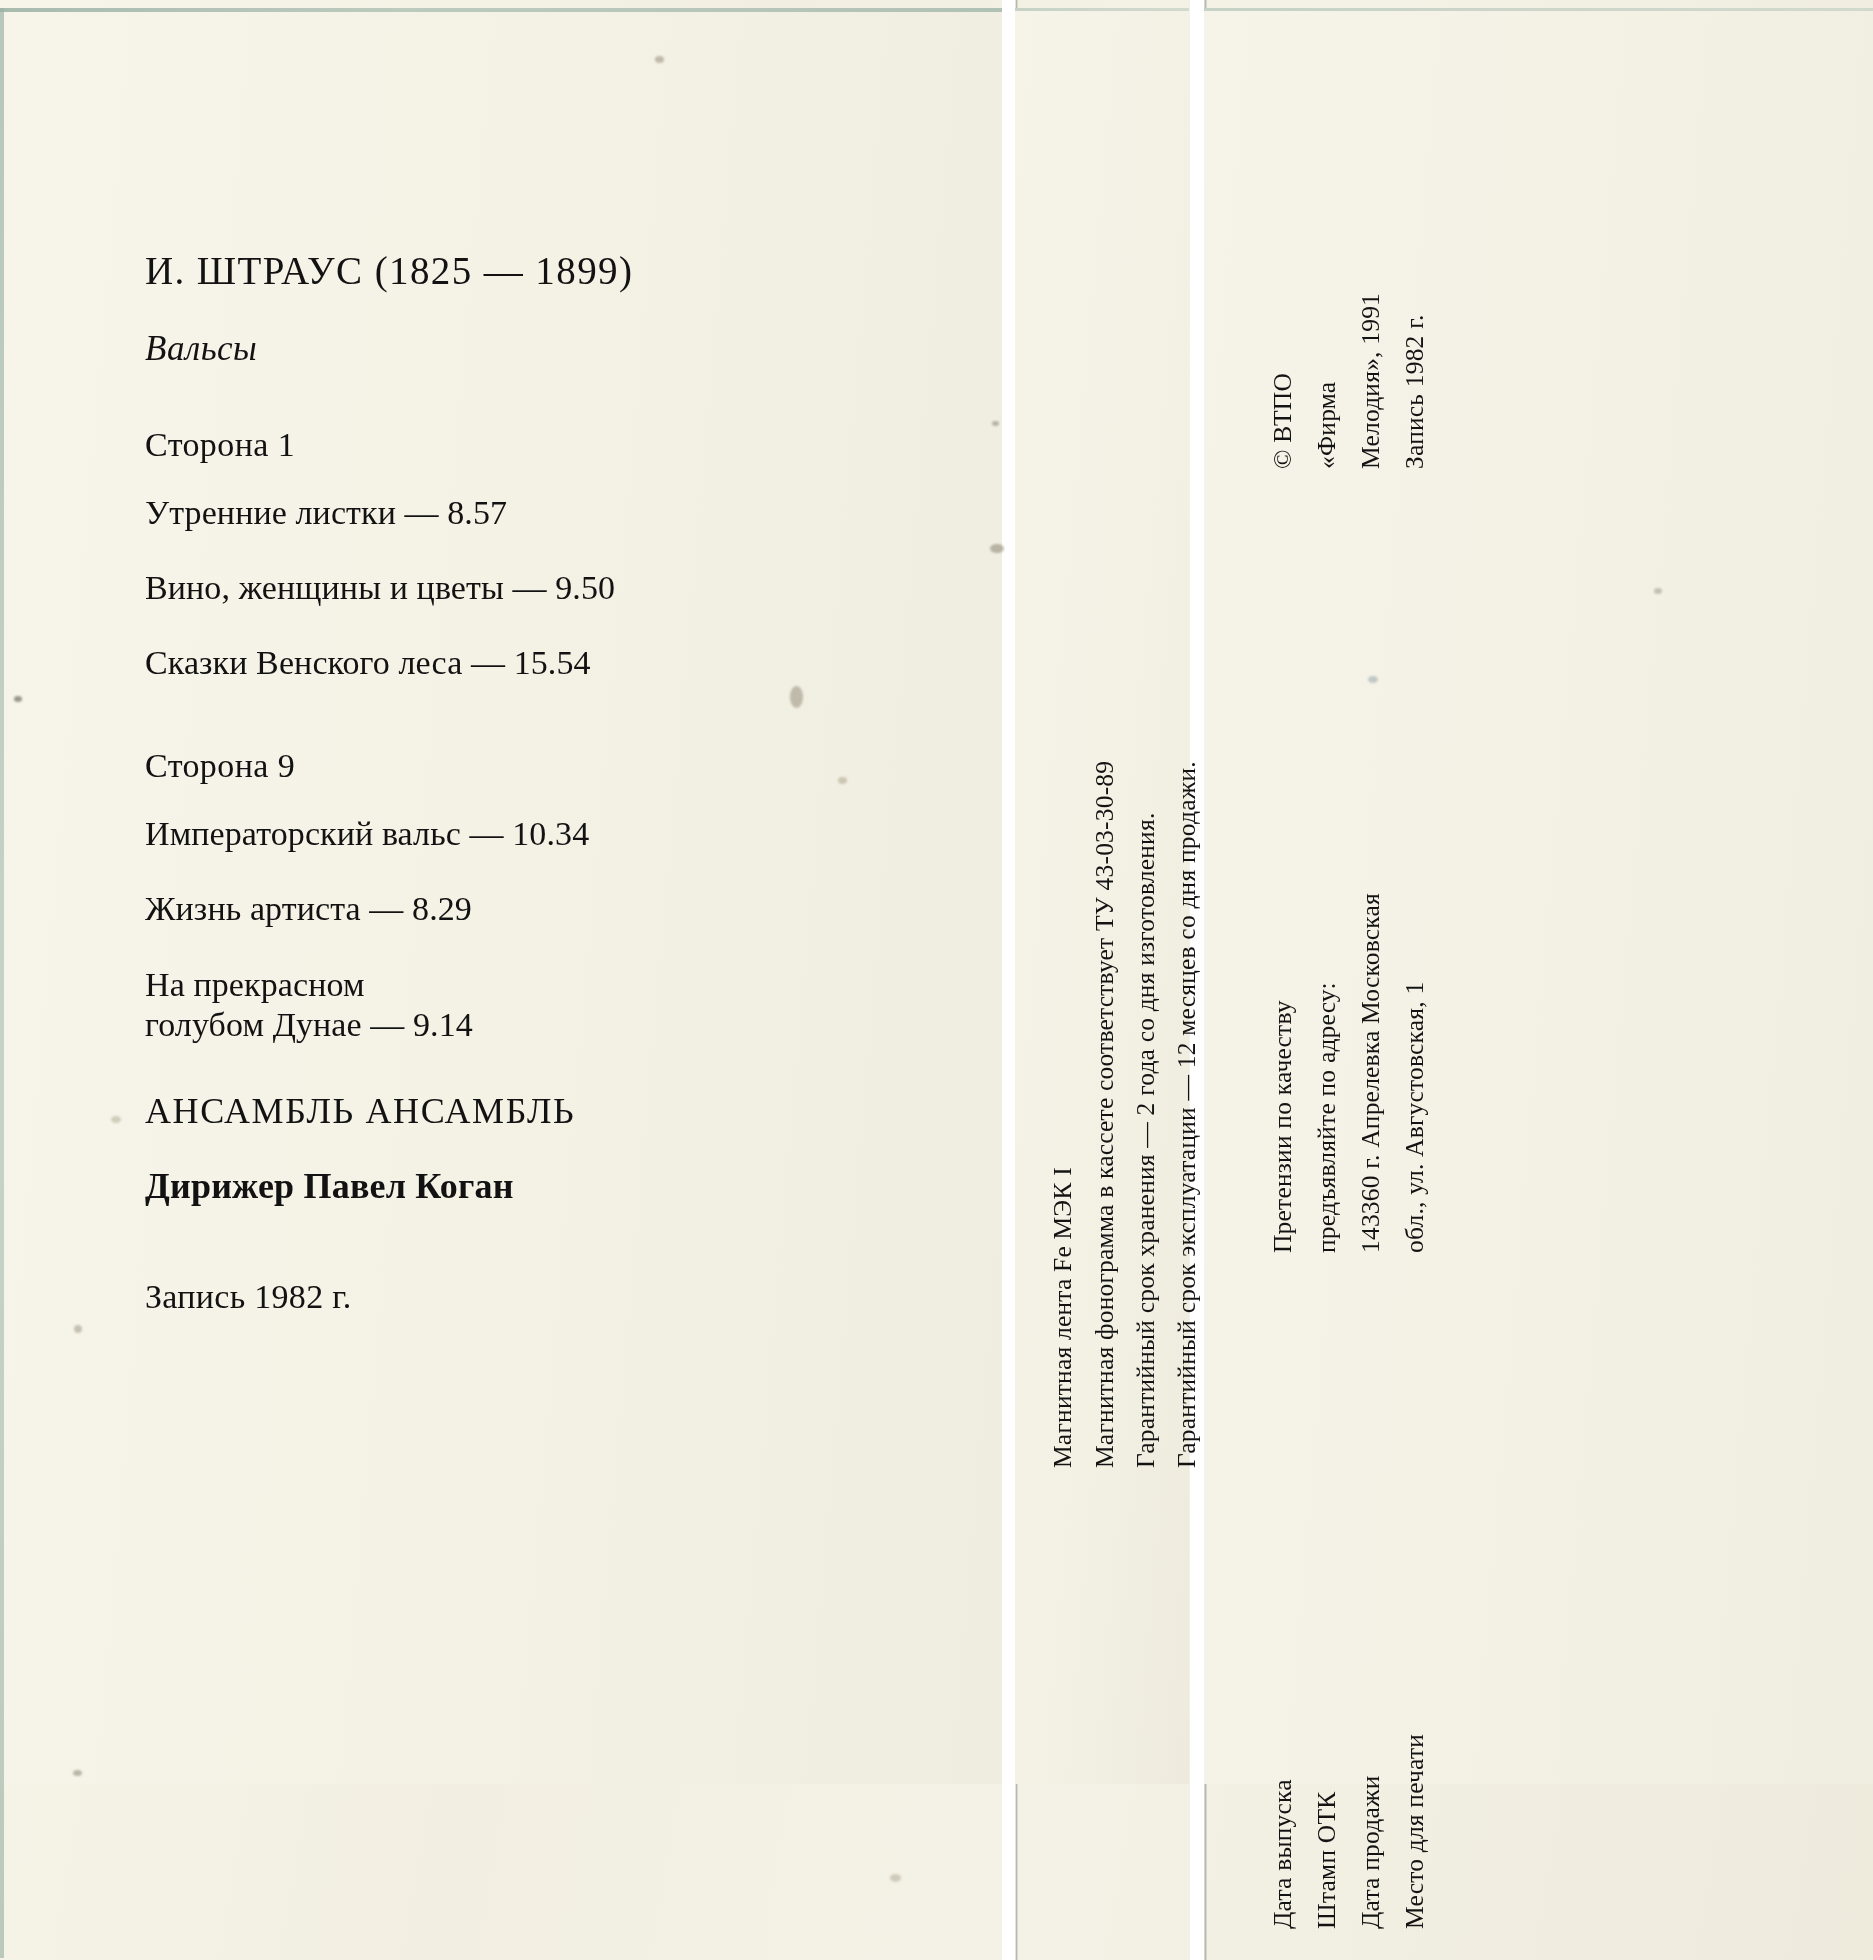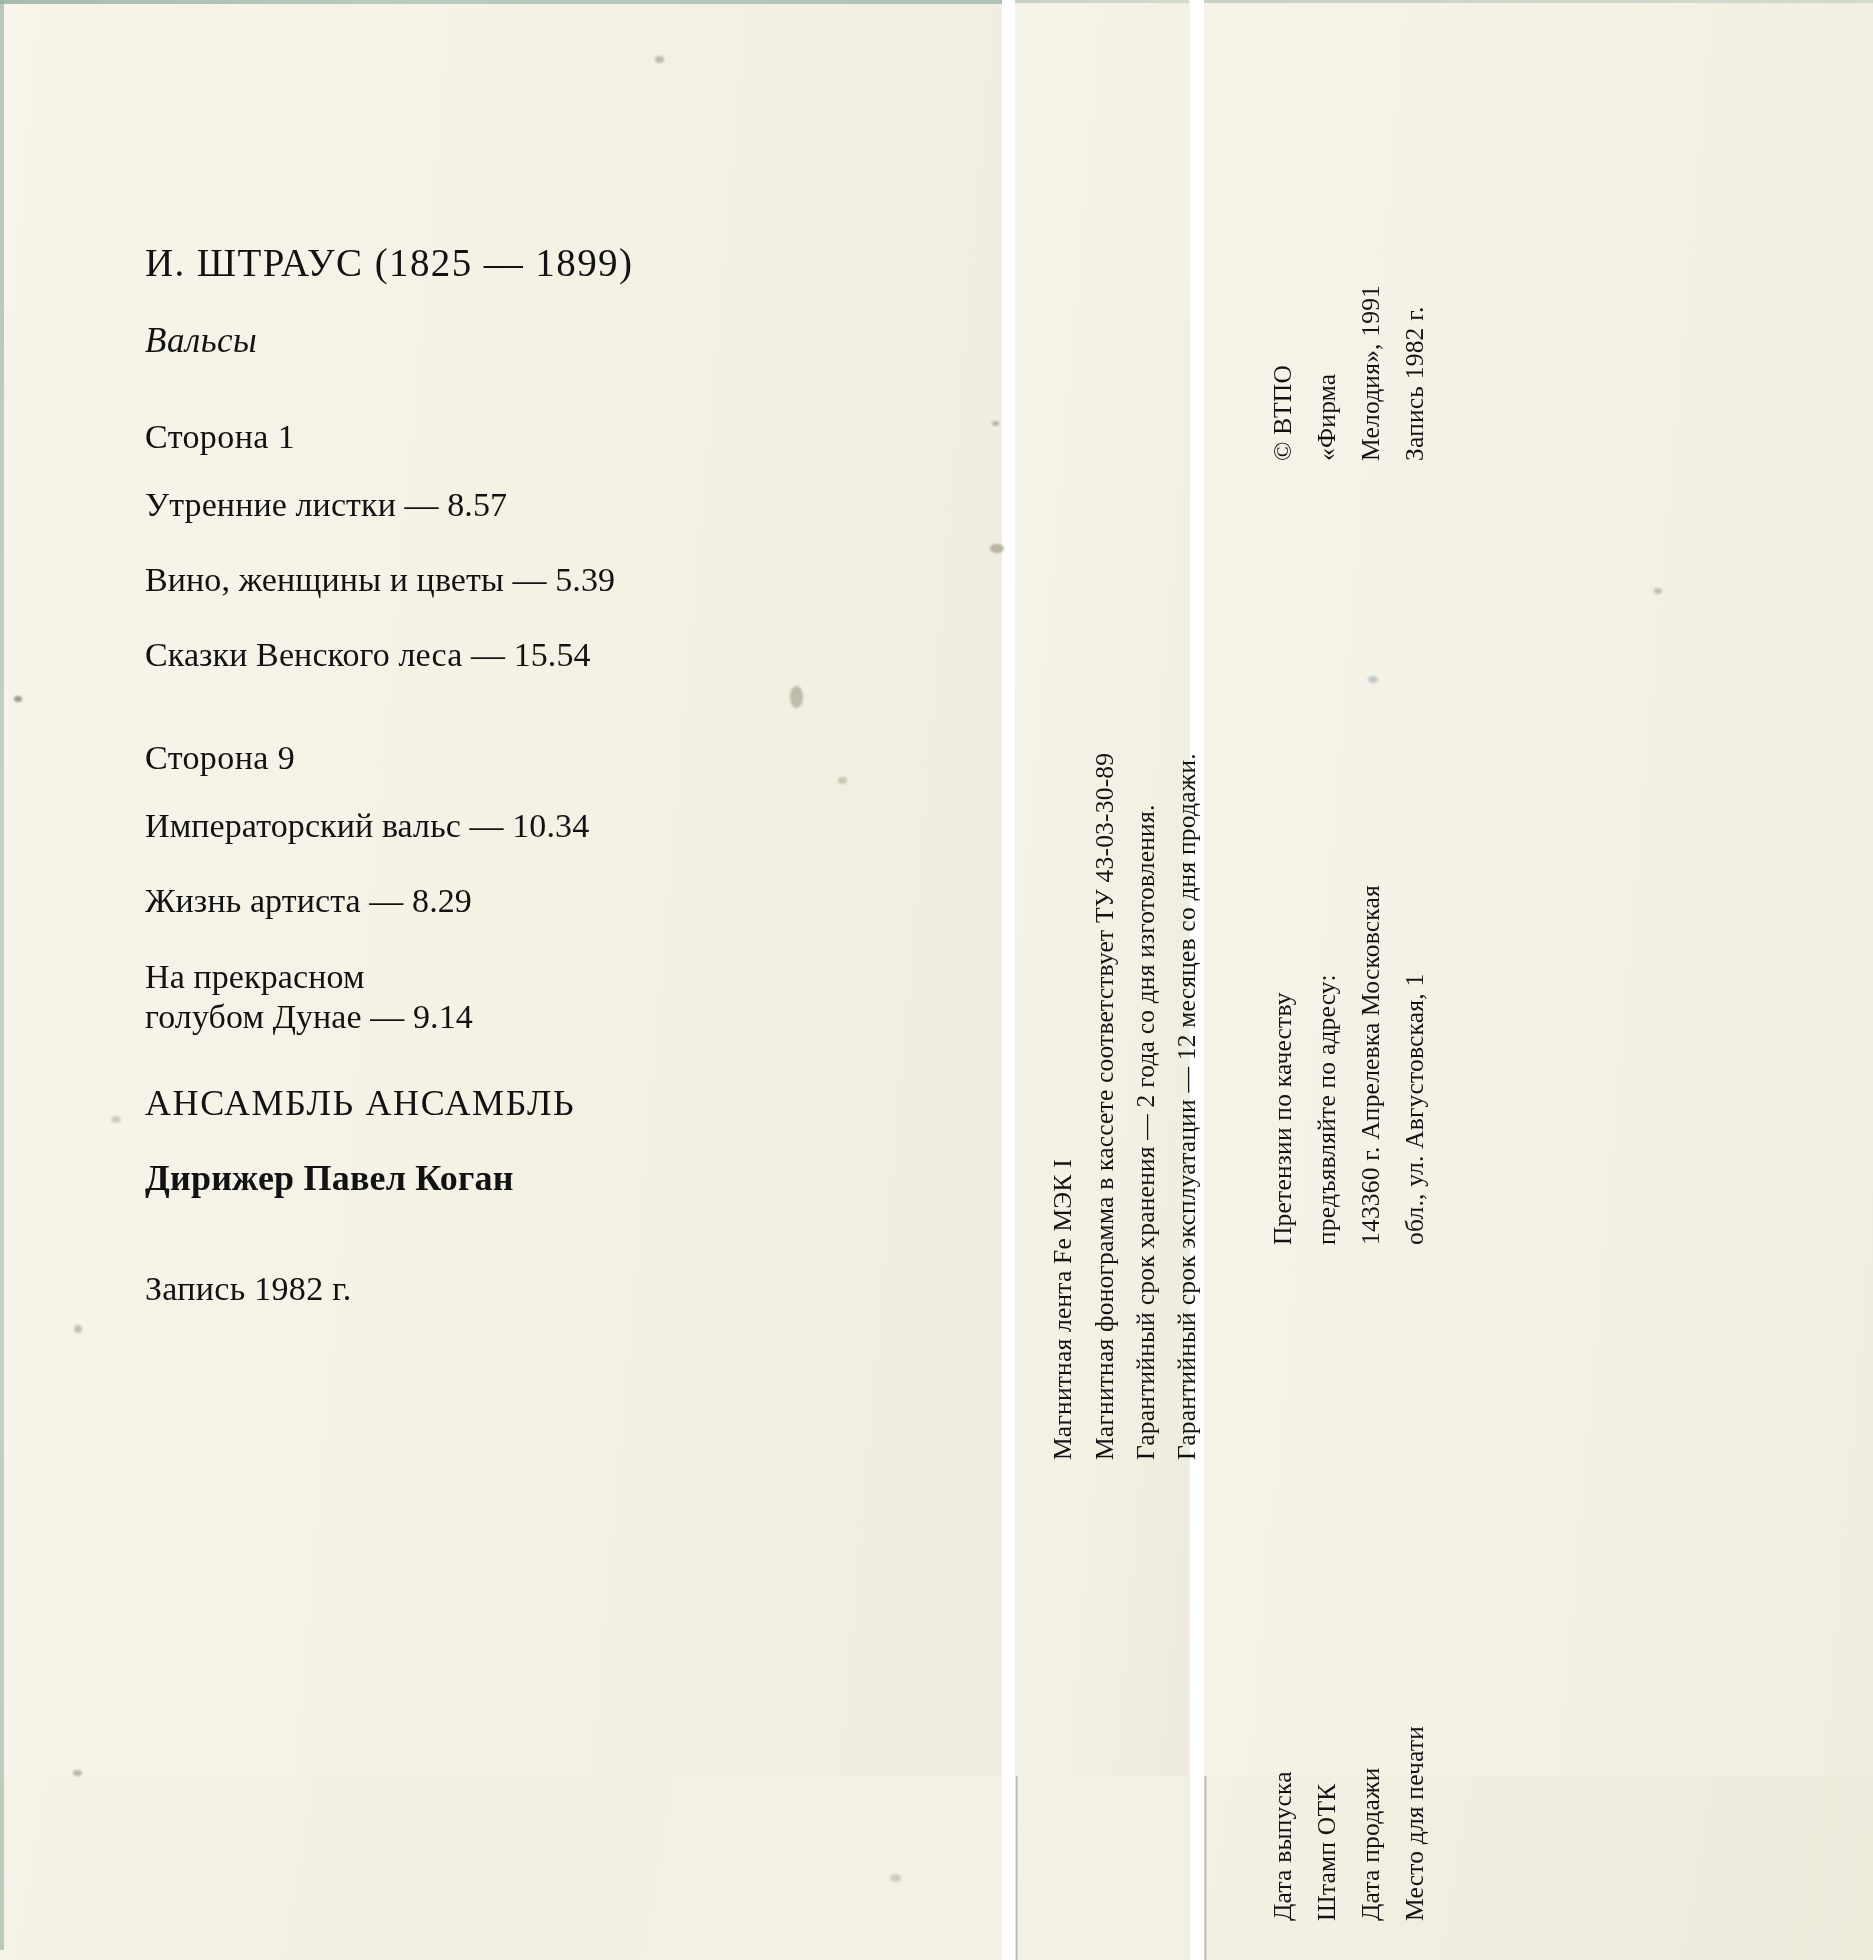--- a/index.html
+++ b/index.html
@@ -11,21 +11,21 @@
     background-image:
       radial-gradient(circle at 12% 18%, rgba(200,190,160,.18) 0 2px, transparent 2.9px),
       radial-gradient(circle at 38% 62%, rgba(190,180,150,.16) 0 2px, transparent 2.9px),
       radial-gradient(circle at 71% 31%, rgba(200,190,160,.14) 0 2px, transparent 2.9px),
       radial-gradient(circle at 84% 77%, rgba(190,180,150,.15) 0 2px, transparent 2.9px),
       linear-gradient(100deg,#f7f5ea 0%,#f2efe2 35%,#f4f1e6 60%,#eeebdd 100%);
     overflow:hidden;
   }
 
   
-  .panel{position:absolute;top:0;height:1776px;}
+  .panel{position:absolute;top:8px;height:1776px;}
   #panel-main{left:0;width:1002px;
     background:linear-gradient(95deg,#f7f5ea 0%,#f4f1e5 50%,#efece0 100%);}
   #panel-mid{left:1015px;width:174px;
     background:linear-gradient(95deg,#f6f4e9 0%,#f3f0e4 60%,#eeebde 100%);}
   #panel-right{left:1204px;width:669px;
     background:linear-gradient(95deg,#f6f4e9 0%,#f3f0e4 55%,#f0ede1 100%);}
 
   
   .edge{position:absolute;top:0;height:1960px;width:2.9px;
         background:linear-gradient(to right,rgba(140,140,130,.10),rgba(90,95,90,.38),rgba(140,140,130,.10));}
@@ -69,21 +69,21 @@
     <div class="border-top"></div>
     <div class="border-left"></div>
 
     <div id="main-text">
 
       <p class="composer">И. ШТРАУС (1825 — 1899)</p>
       <p class="genre">Вальсы</p>
 
       <p class="side-label">Сторона 1</p>
       <p class="track">Утренние листки — 8.57</p>
-      <p class="track">Вино, женщины и цветы — 5.39</p>
+      <p class="track">Вино, женщины и цветы — 9.50</p>
       <p class="track">Сказки Венского леса — 15.54</p>
 
       <div class="gap-block"></div>
 
       <p class="side-label">Сторона 9</p>
       <p class="track">Императорский вальс — 10.34</p>
       <p class="track">Жизнь артиста — 8.29</p>
       <p class="track two-line">
         <span>На прекрасном</span><br>
         <span>голубом Дунае — 9.14</span>

